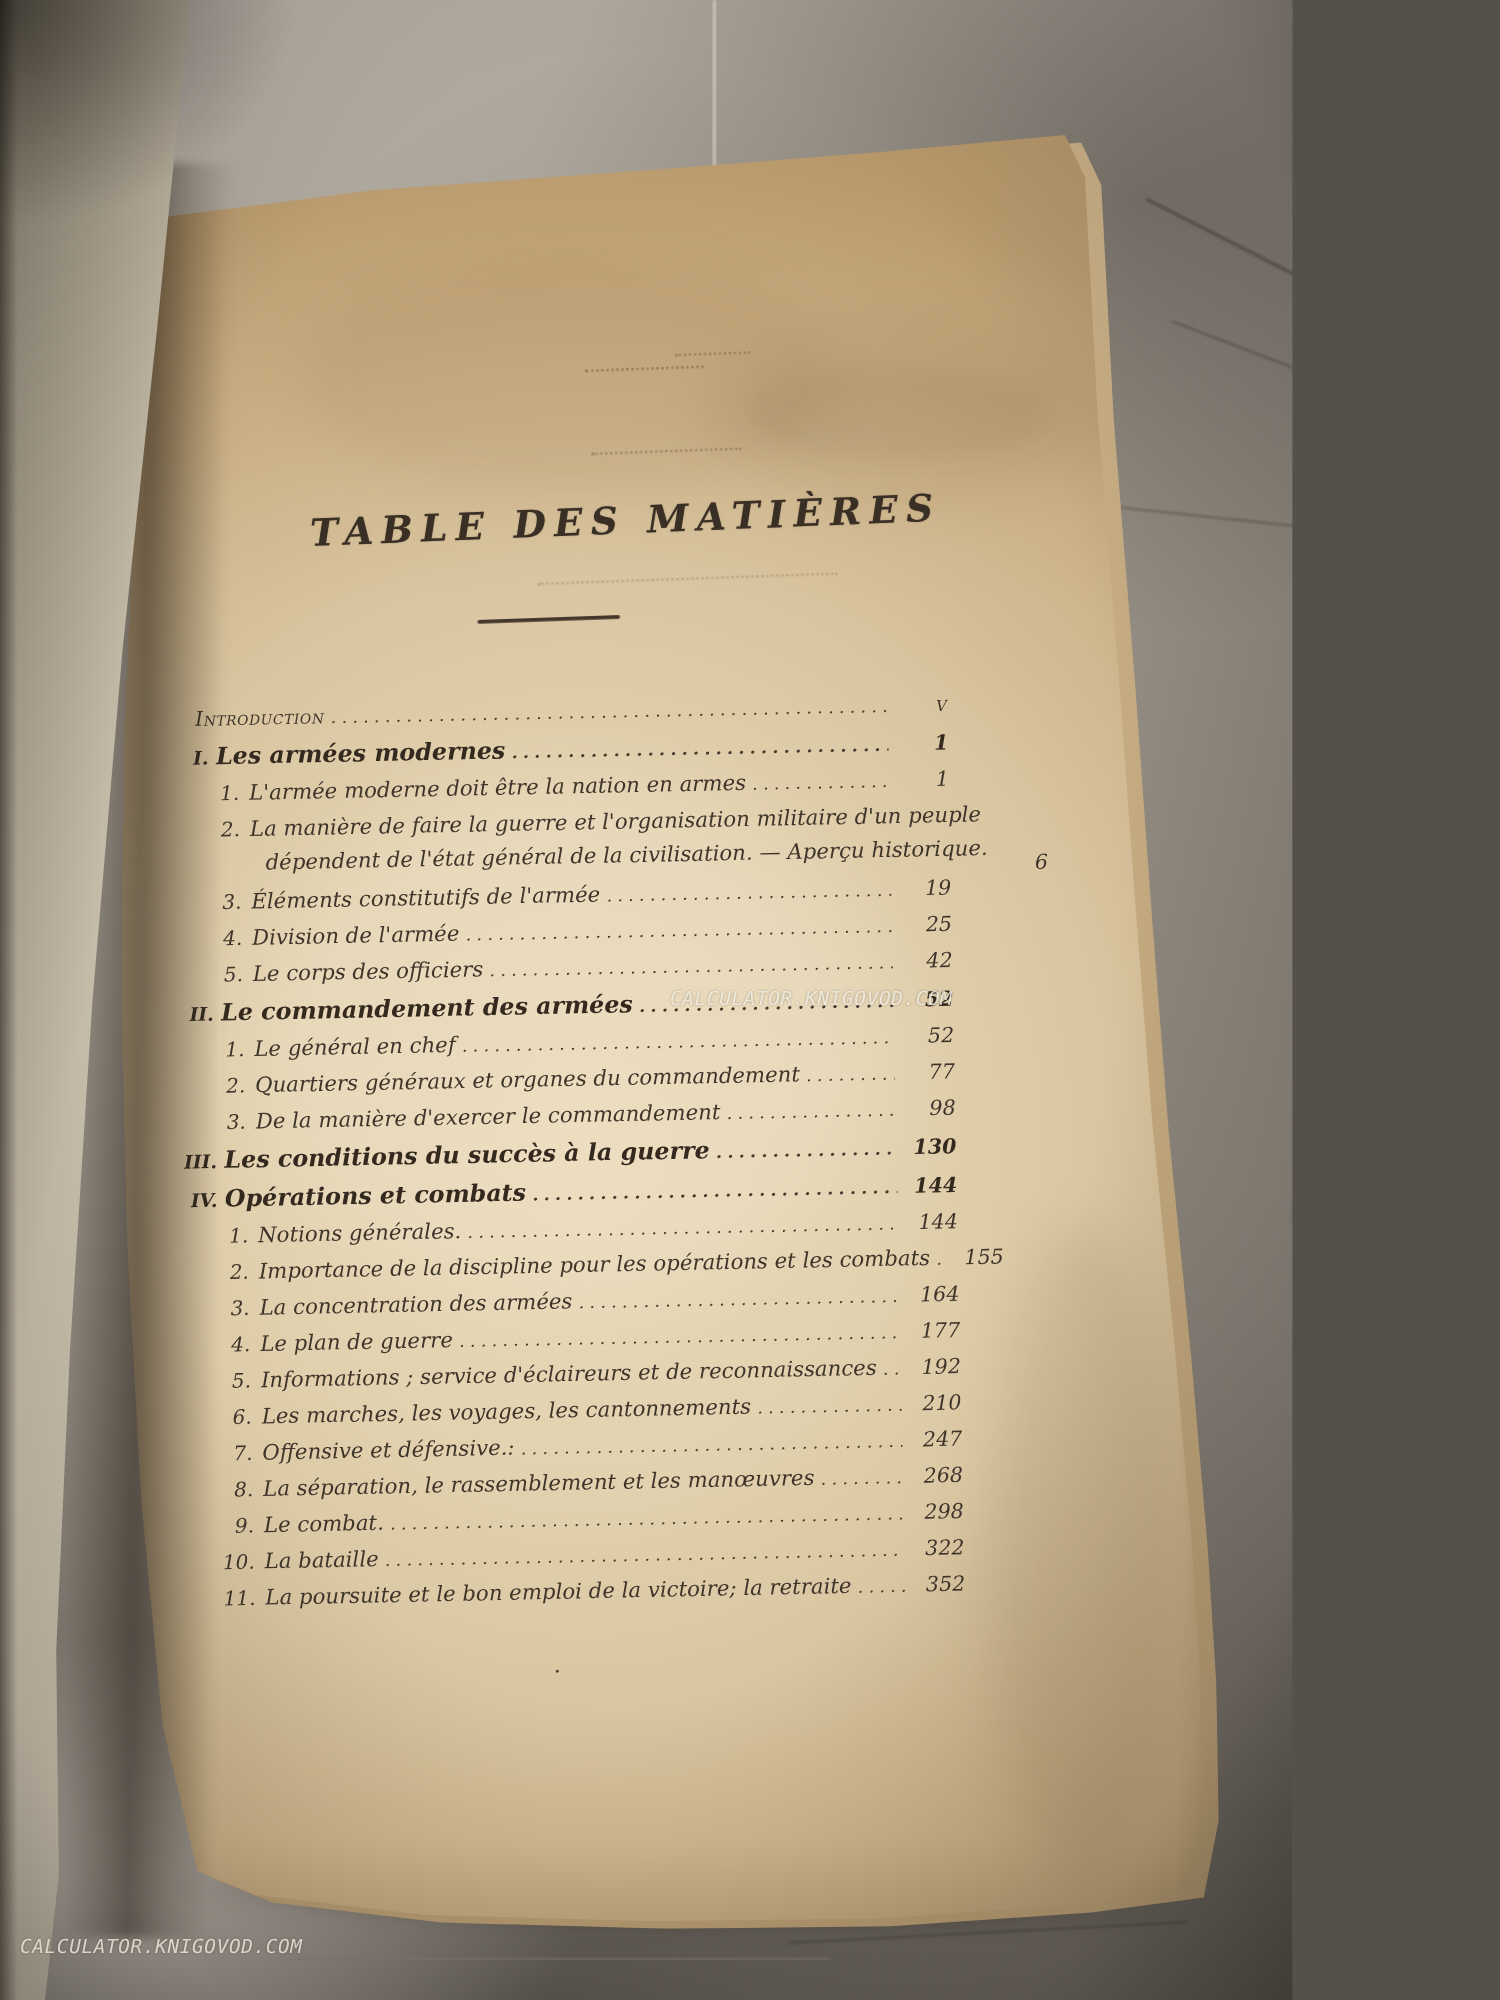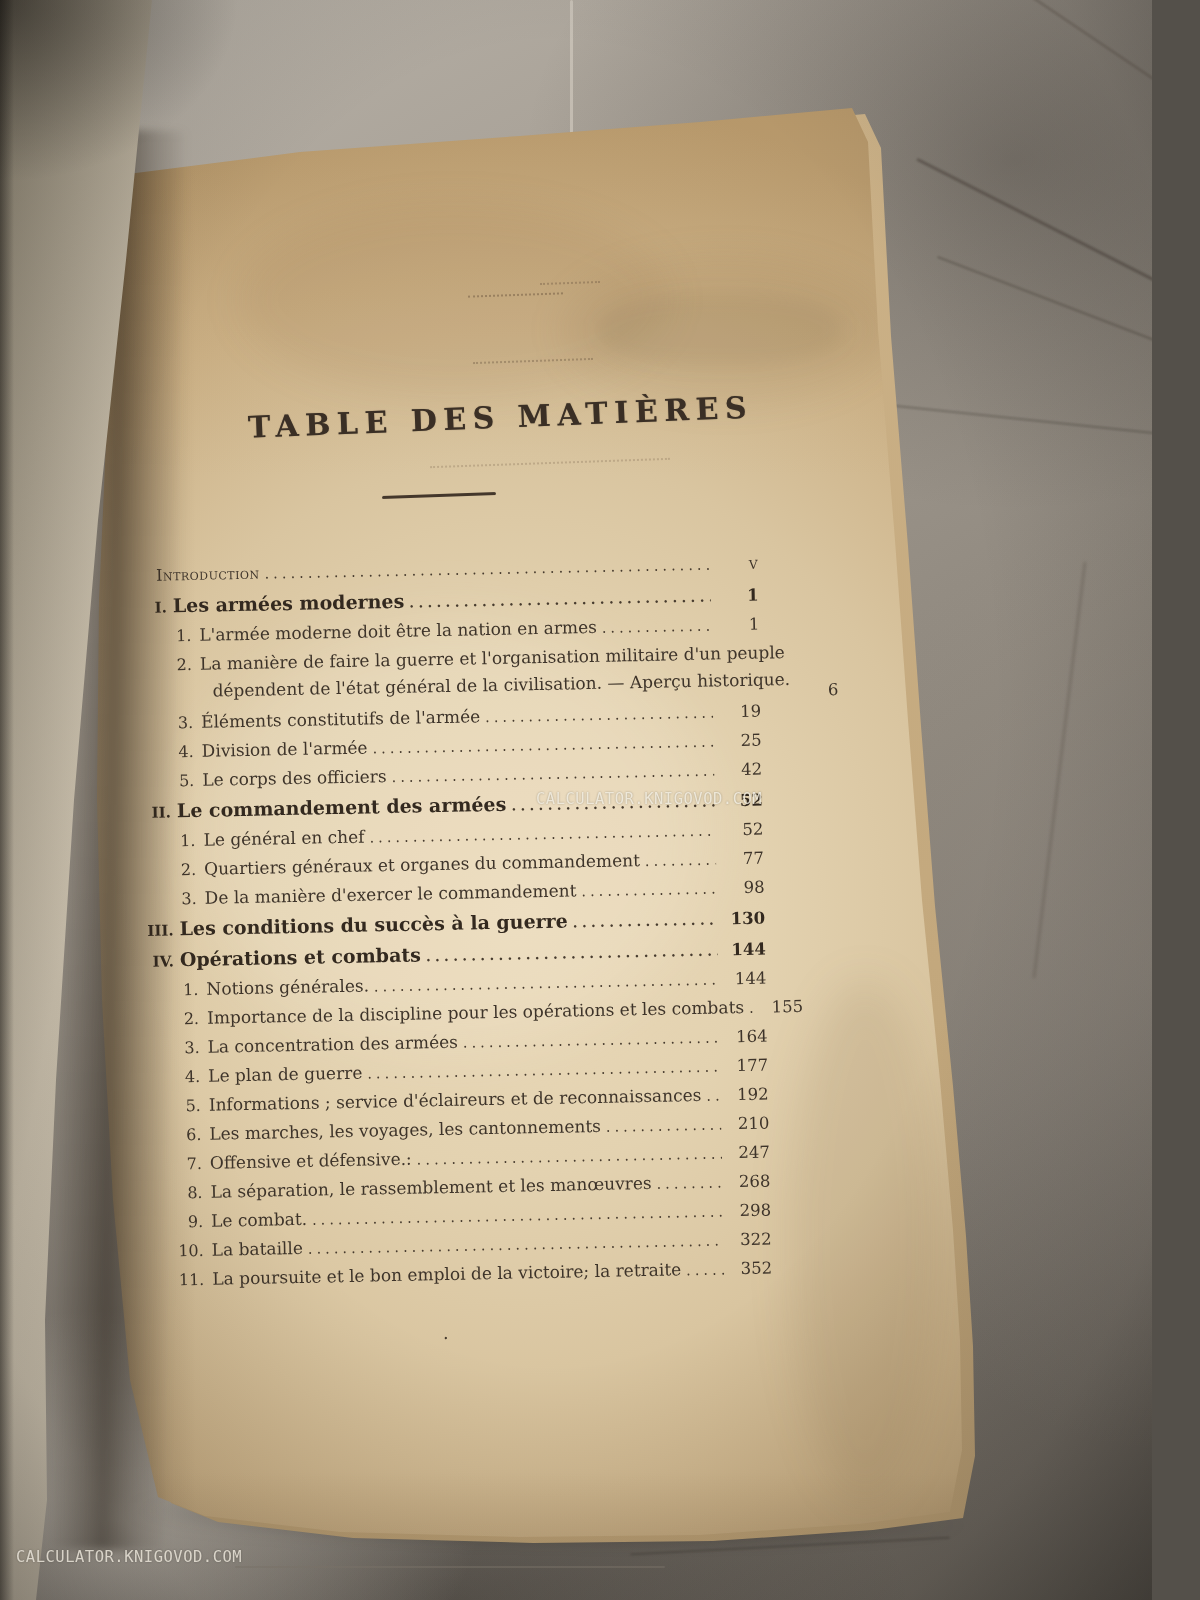--- a/index.html
+++ b/index.html
@@ -1,17 +1,17 @@
 <!DOCTYPE html>
 <html><head>
 <meta charset="utf-8">
 <style>
   html,body{margin:0;padding:0;background:#54504a;}
-  .scene{position:relative;width:1152px;height:1600px;overflow:hidden;
-    font-family:"DejaVu Serif","Liberation Serif",serif;}
+  .scene{position:relative;width:1034px;height:1600px;overflow:hidden;
+    font-family:"DejaVu Serif","Liberation Serif",serif;font-style:italic;}
 
   
   .marble{position:absolute;inset:0;
     background:
       radial-gradient(ellipse 520px 300px at 10% 95%, rgba(208,201,190,.65) 0%, rgba(208,201,190,0) 70%),
       radial-gradient(ellipse 700px 500px at 88% 10%, rgba(58,53,48,.38) 0%, rgba(58,53,48,0) 70%),
       radial-gradient(ellipse 500px 700px at 100% 60%, rgba(150,142,132,.5) 0%, rgba(150,142,132,0) 70%),
       radial-gradient(ellipse 600px 260px at 40% 100%, rgba(52,48,43,.4) 0%, rgba(52,48,43,0) 75%),
       linear-gradient(152deg,#b8b2a8 0%,#aaa399 20%,#9c958b 38%,#8e877d 56%,#7e7870 74%,#6d675f 92%,#635e56 100%);}
   .vein{position:absolute;border-radius:3px;}

